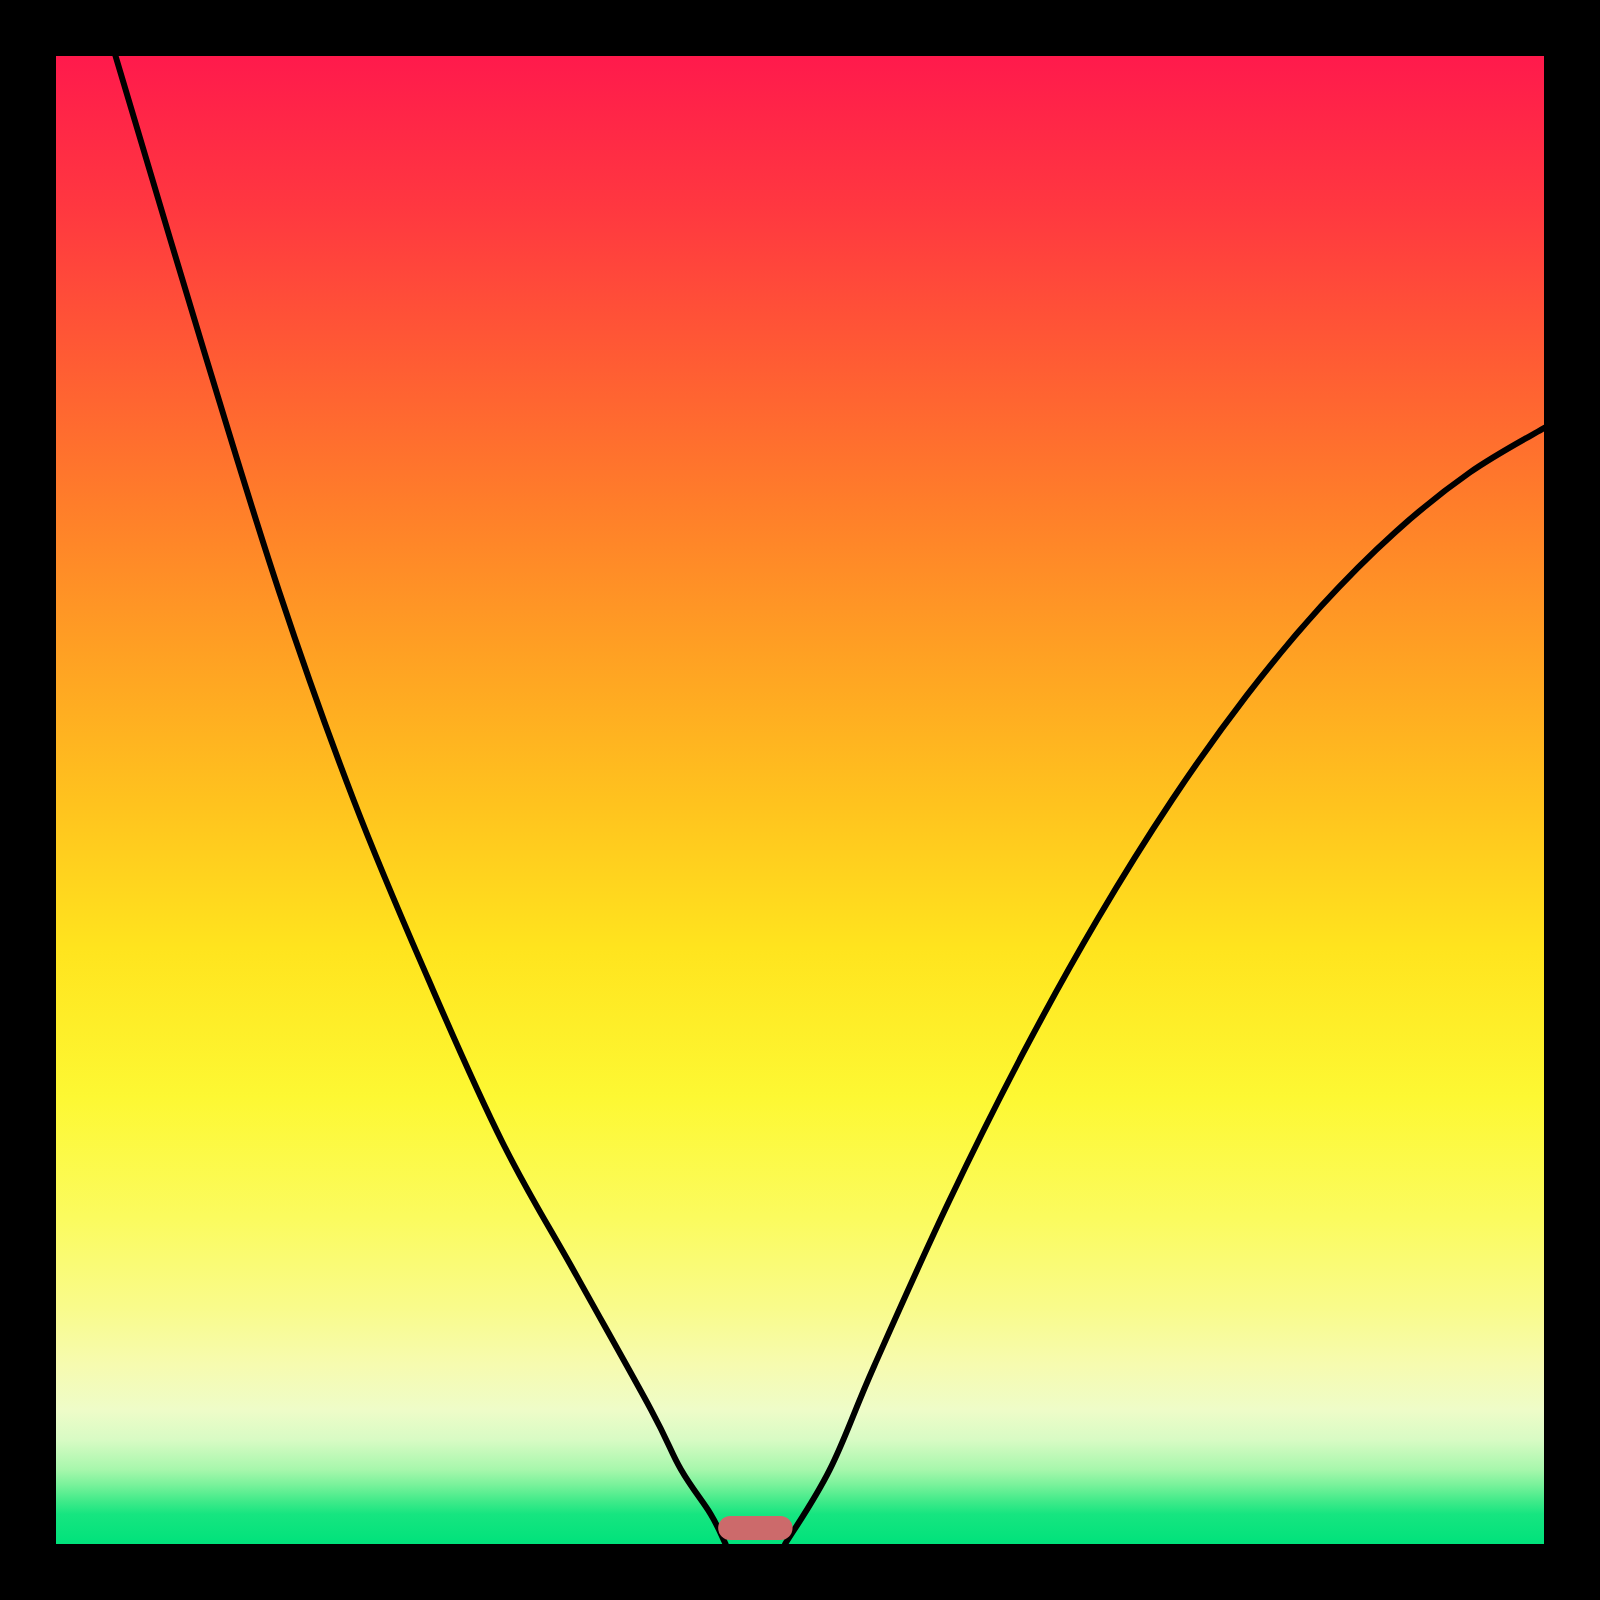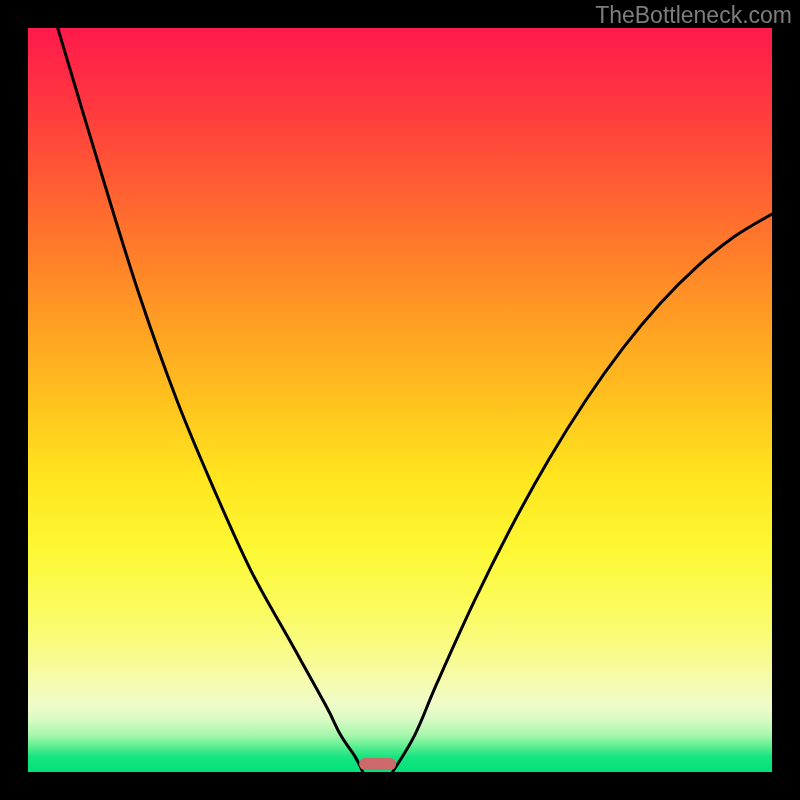--- a/index.html
+++ b/index.html
@@ -39,21 +39,20 @@
     white-space: nowrap;
   }
   svg {
     display: block;
   }
 </style>
 </head>
 <body>
 
 <div class="frame">
-  <div class="watermark">TheBottleneck.com</div>
   <div class="plot">
     <svg id="chart-svg" width="744" height="744" viewBox="0 0 744 744">
         <defs>
           <linearGradient id="bg-grad" x1="0" y1="0" x2="0" y2="1">
             <stop offset="0%" stop-color="#ff1a4c"></stop>
             <stop offset="10%" stop-color="#ff3740"></stop>
             <stop offset="20%" stop-color="#ff5a34"></stop>
             <stop offset="30%" stop-color="#ff7d2a"></stop>
             <stop offset="40%" stop-color="#ffa023"></stop>
             <stop offset="50%" stop-color="#ffc21e"></stop>

